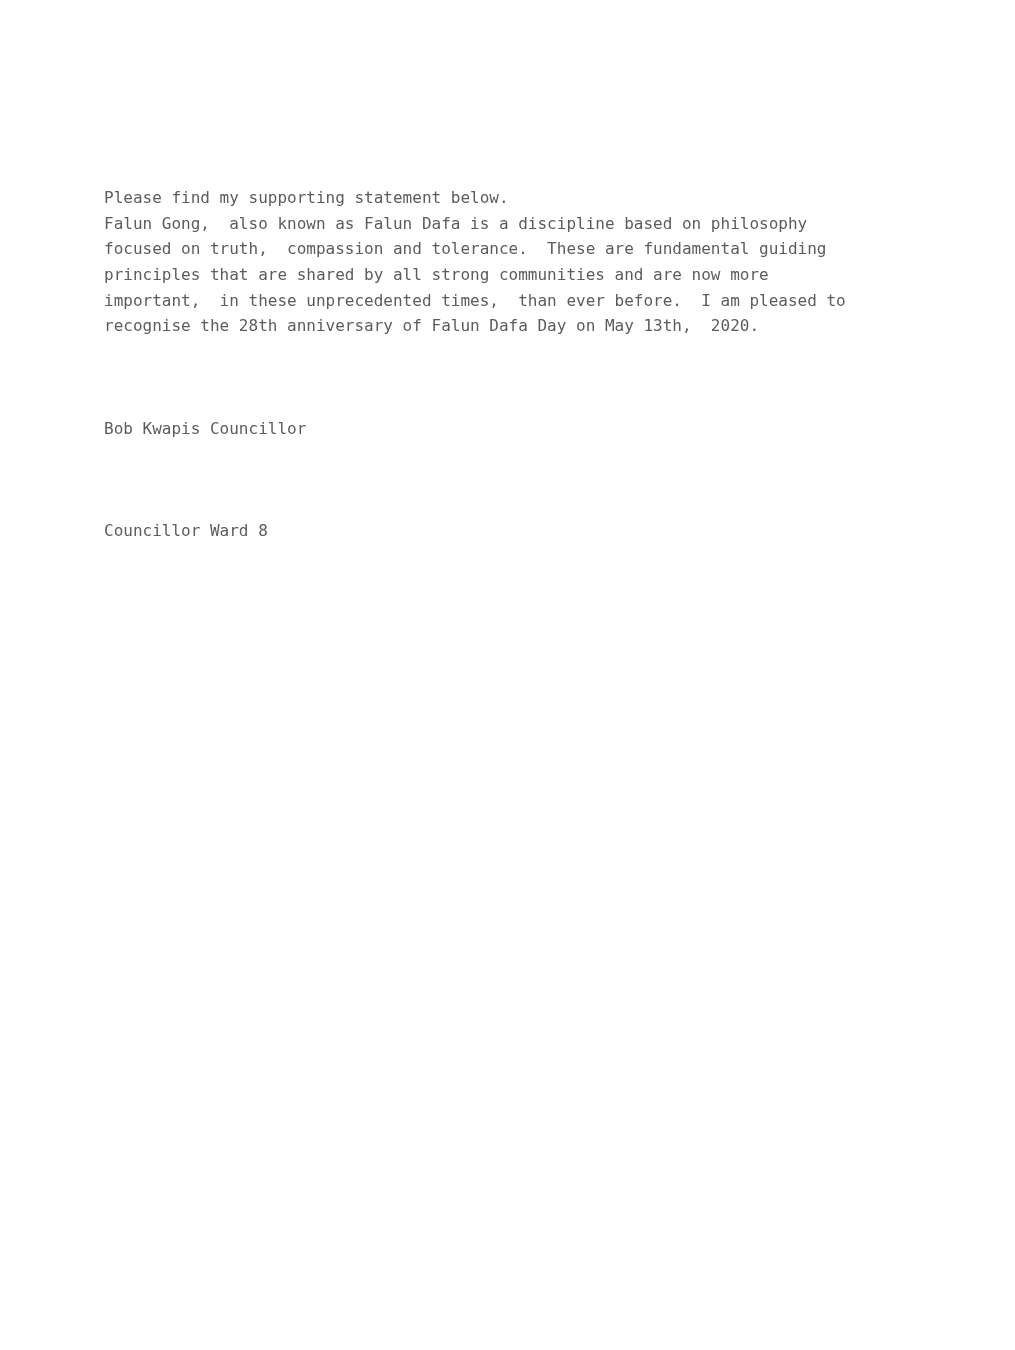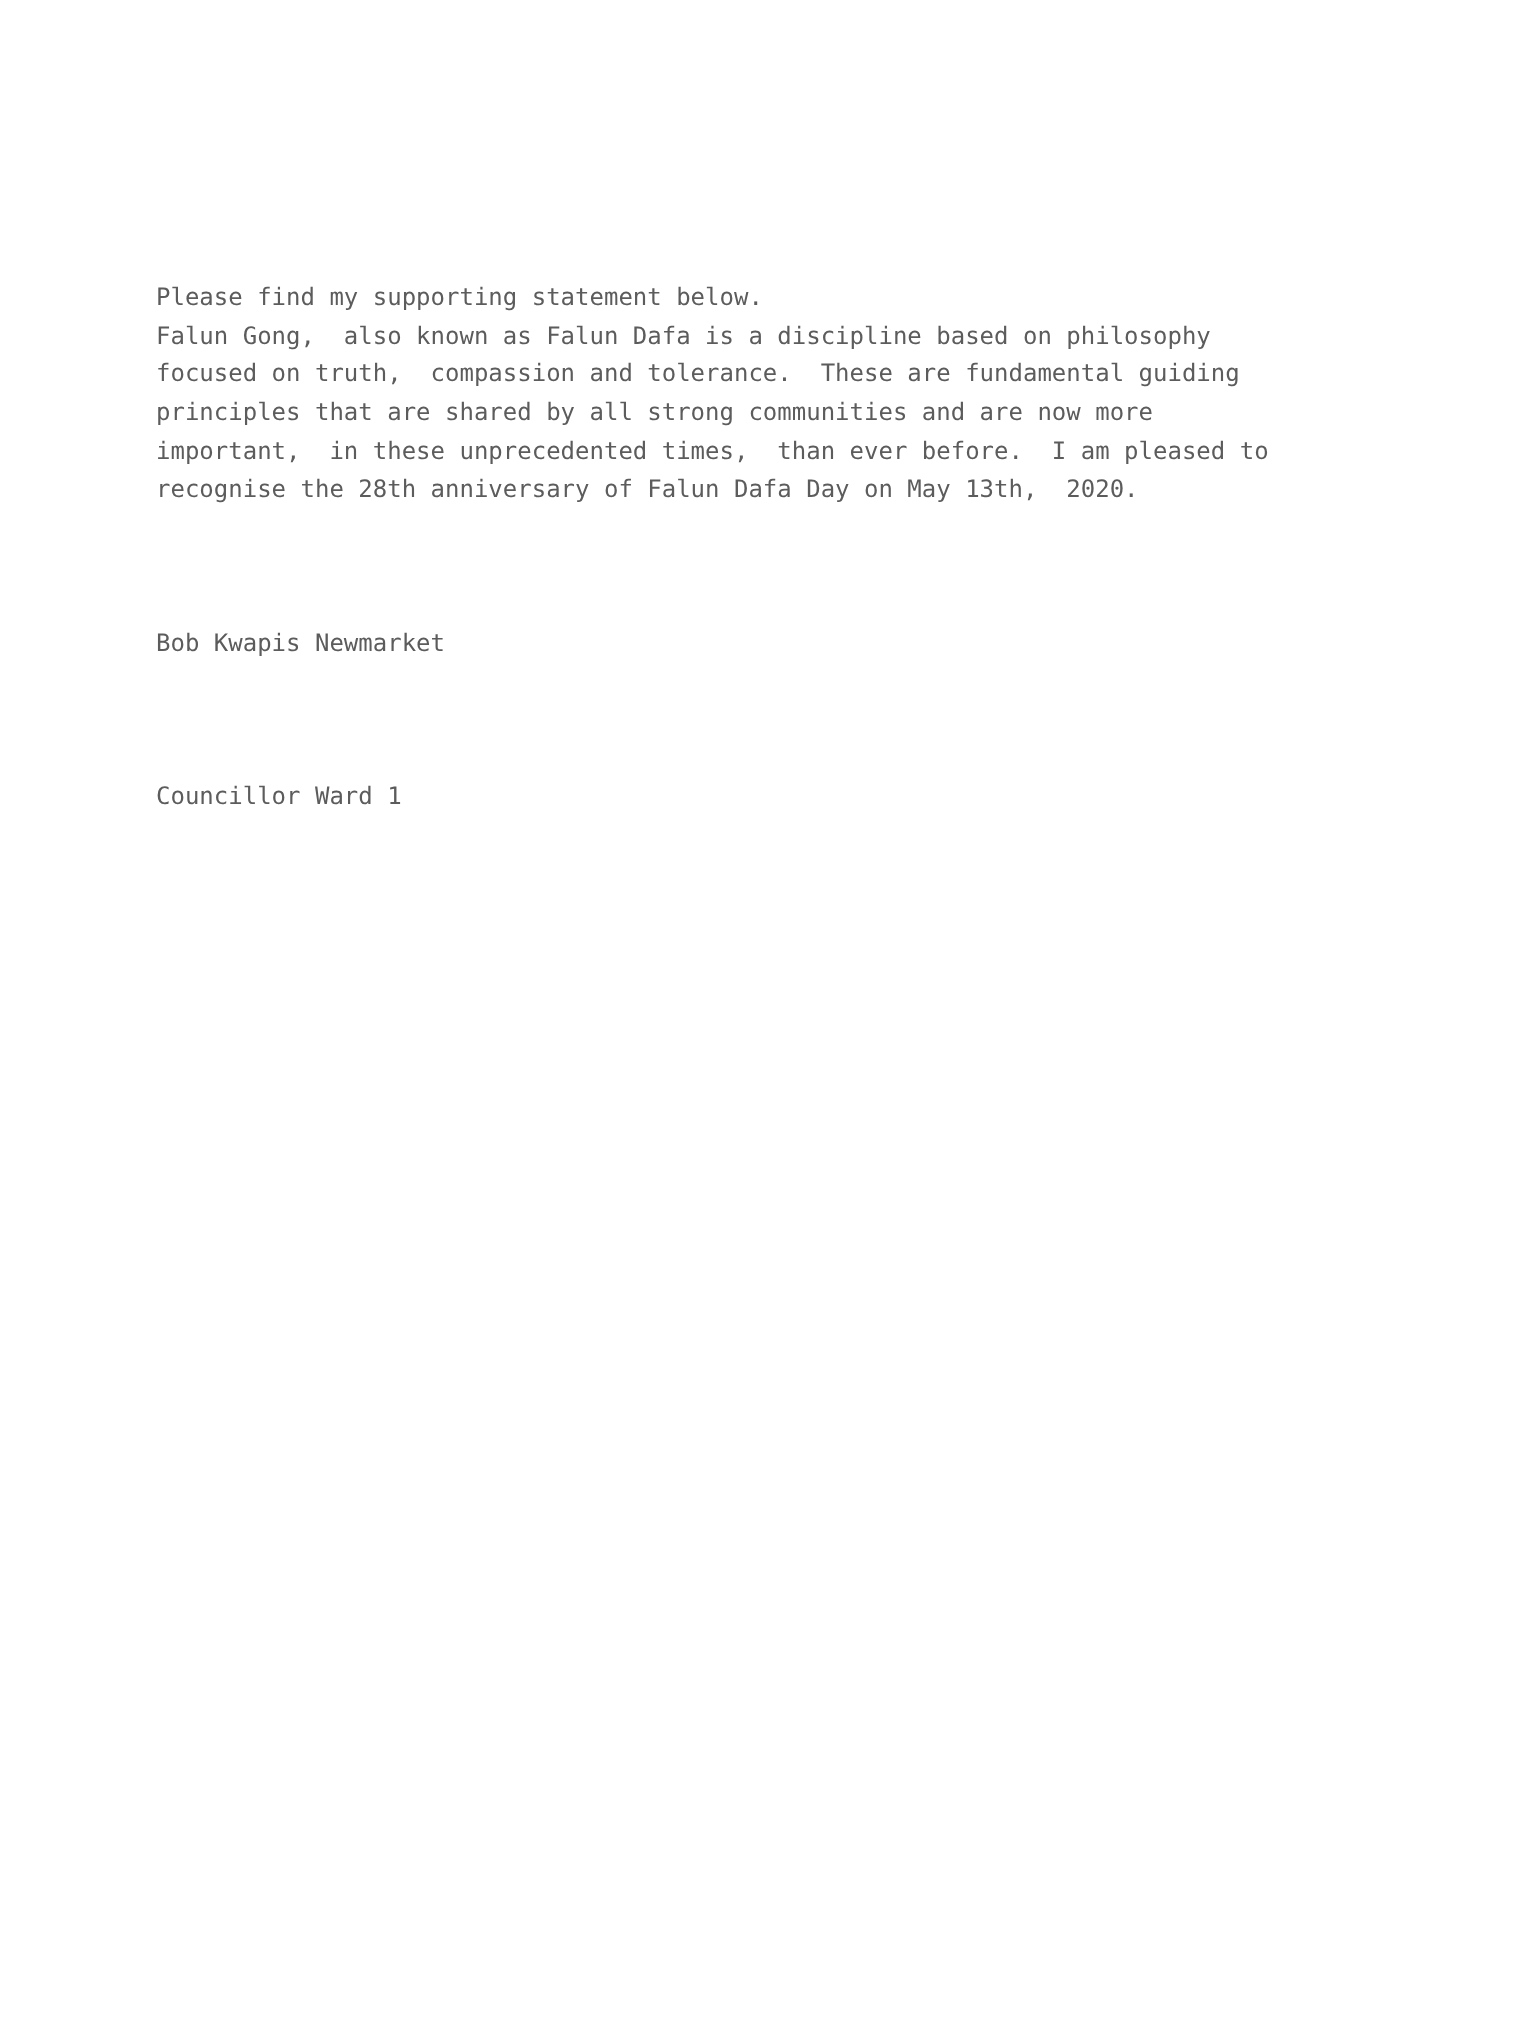--- a/index.html
+++ b/index.html
@@ -37,16 +37,16 @@
 <body>
 
 <div class="page">
   <div class="letter-block">
     <div>Please find my supporting statement below.
 Falun Gong,  also known as Falun Dafa is a discipline based on philosophy
 focused on truth,  compassion and tolerance.  These are fundamental guiding
 principles that are shared by all strong communities and are now more
 important,  in these unprecedented times,  than ever before.  I am pleased to
 recognise the 28th anniversary of Falun Dafa Day on May 13th,  2020.</div>
-    <div class="sig">Bob Kwapis Newmarket</div>
-    <div class="sig">Councillor Ward 1</div>
+    <div class="sig">Bob Kwapis Councillor</div>
+    <div class="sig">Councillor Ward 8</div>
   </div>
 </div>
 
 </body></html>

